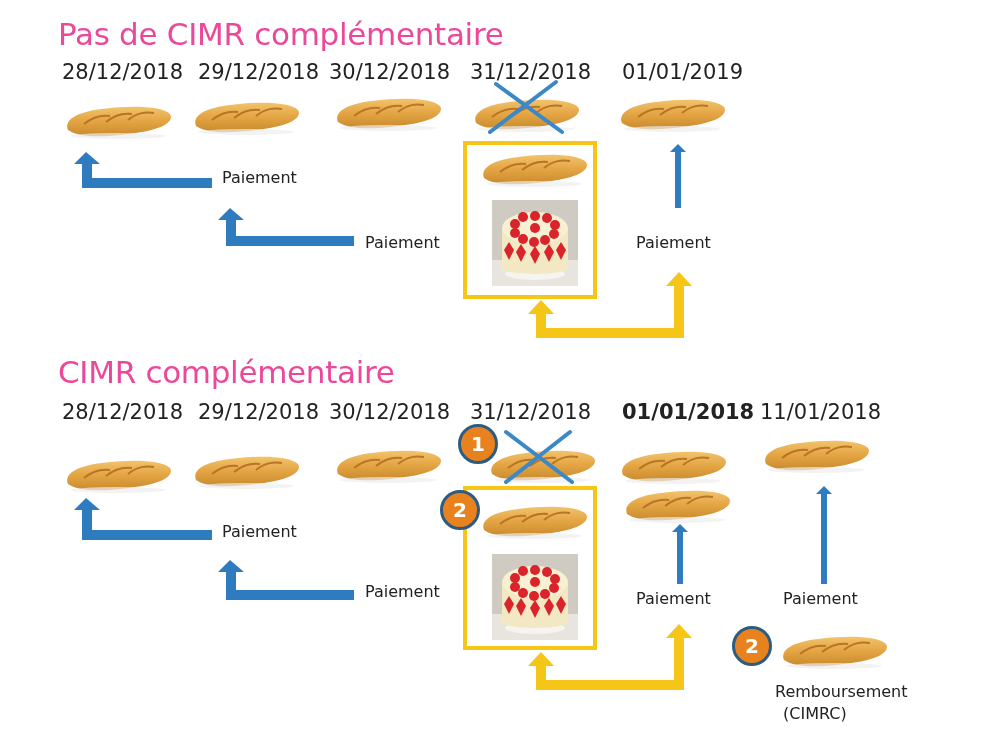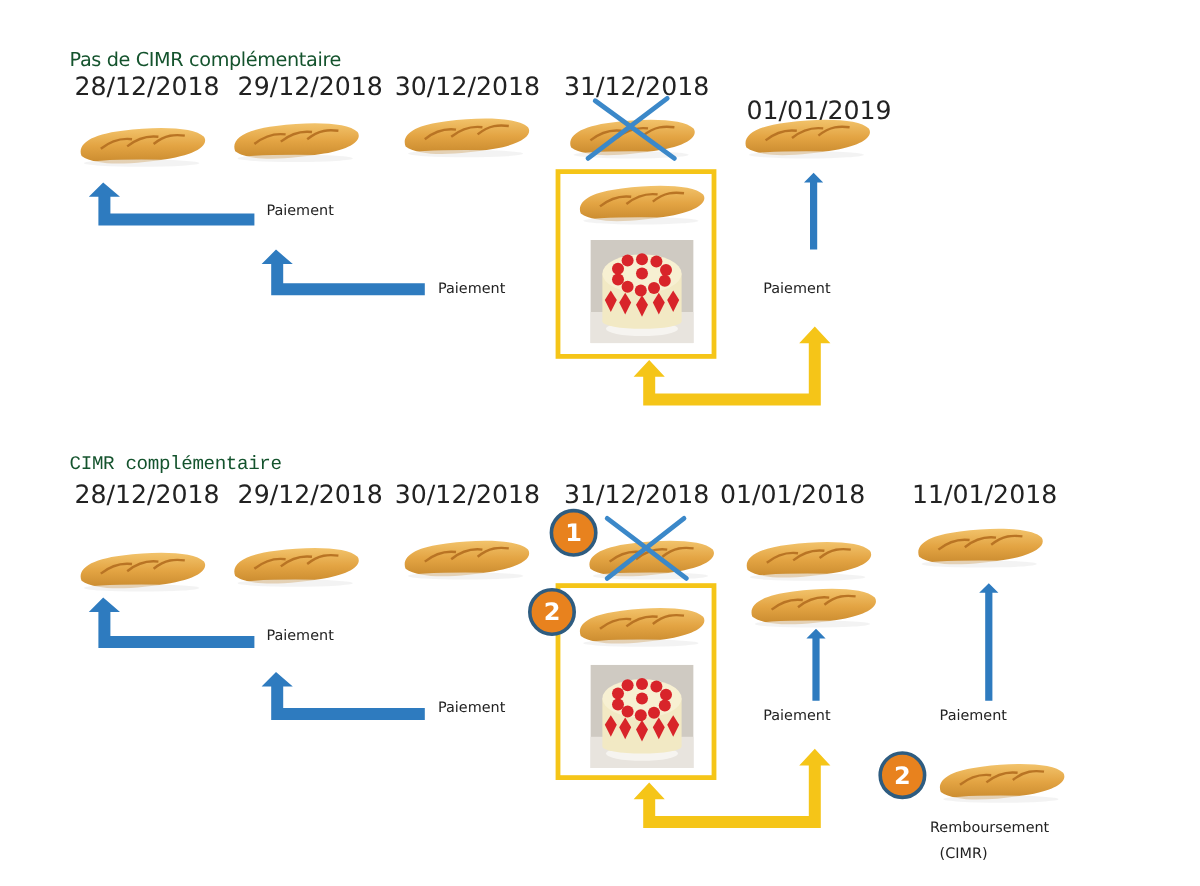--- a/index.html
+++ b/index.html
@@ -1,20 +1,20 @@
 <!DOCTYPE html>
 <html><head>
 <meta charset="utf-8">
 <style>
   html,body{margin:0;padding:0;background:#fff;}
   body{width:1000px;height:738px;position:relative;overflow:hidden;font-family:"DejaVu Sans","Liberation Sans",sans-serif;color:#222;}
   .abs{position:absolute;}
-  .title{font-size:16px;font-weight:500;color:#14532d;letter-spacing:-0.3px;margin-top:24px;}
+  .title{font-size:31px;font-weight:500;color:#ec4899;letter-spacing:-0.3px;}
   .date{font-size:21px;color:#222;}
-  .label{font-size:12px;color:#222;}
+  .label{font-size:16px;color:#222;}
   .bread{position:absolute;width:112px;height:38px;}
   .cake{position:absolute;width:86px;height:86px;}
   .badge{position:absolute;width:36px;height:36px;border-radius:50%;background:#e8821e;border:3px solid #2e5c80;color:#fff;font-size:20px;font-weight:bold;display:flex;align-items:center;justify-content:center;box-sizing:border-box;width:40px;height:40px;}
   svg.overlay{position:absolute;left:0;top:0;}
 </style>
 </head>
 <body>
 
 <svg width="0" height="0" style="position:absolute">
   <defs>
@@ -57,21 +57,21 @@
       </g>
     </symbol>
   </defs>
 </svg>
 
 <div class="abs title" style="left:58px;top:16px;">Pas de CIMR complémentaire</div>
 <div class="abs date" style="left:62px;top:60px;">28/12/2018</div>
 <div class="abs date" style="left:198px;top:60px;">29/12/2018</div>
 <div class="abs date" style="left:329px;top:60px;">30/12/2018</div>
 <div class="abs date" style="left:470px;top:60px;">31/12/2018</div>
-<div class="abs date" style="left:622px;top:60px;margin-top:20px;">01/01/2019</div>
+<div class="abs date" style="left:622px;top:60px;">01/01/2019</div>
 
 <svg class="bread" style="left:62px;top:102px;">
     <use href="#bread"></use>
   </svg>
 <svg class="bread" style="left:190px;top:98px;">
     <use href="#bread"></use>
   </svg>
 <svg class="bread" style="left:332px;top:94px;">
     <use href="#bread"></use>
   </svg>
@@ -85,26 +85,26 @@
     <use href="#bread"></use>
   </svg>
 <svg class="cake" style="left:492px;top:200px;">
     <use href="#cake"></use>
   </svg>
 
 <div class="abs label" style="left:222px;top:168px;">Paiement</div>
 <div class="abs label" style="left:365px;top:233px;">Paiement</div>
 <div class="abs label" style="left:636px;top:233px;">Paiement</div>
 
-<div class="abs title" style="left:58px;top:354px;font-family:Liberation Mono, monospace;">CIMR complémentaire</div>
+<div class="abs title" style="left:58px;top:354px;">CIMR complémentaire</div>
 <div class="abs date" style="left:62px;top:400px;">28/12/2018</div>
 <div class="abs date" style="left:198px;top:400px;">29/12/2018</div>
 <div class="abs date" style="left:329px;top:400px;">30/12/2018</div>
 <div class="abs date" style="left:470px;top:400px;">31/12/2018</div>
-<div class="abs date" style="left:600px;top:400px;">01/01/2018</div>
+<div class="abs date" style="left:622px;top:400px;font-weight:bold;">01/01/2018</div>
 <div class="abs date" style="left:760px;top:400px;">11/01/2018</div>
 
 <svg class="bread" style="left:62px;top:456px;">
     <use href="#bread"></use>
   </svg>
 <svg class="bread" style="left:190px;top:452px;">
     <use href="#bread"></use>
   </svg>
 <svg class="bread" style="left:332px;top:446px;">
     <use href="#bread"></use>
@@ -129,21 +129,21 @@
   </svg>
 <svg class="bread" style="left:778px;top:632px;">
     <use href="#bread"></use>
   </svg>
 
 <div class="abs label" style="left:222px;top:522px;">Paiement</div>
 <div class="abs label" style="left:365px;top:582px;">Paiement</div>
 <div class="abs label" style="left:636px;top:589px;">Paiement</div>
 <div class="abs label" style="left:783px;top:589px;">Paiement</div>
 <div class="abs label" style="left:775px;top:682px;">Remboursement</div>
-<div class="abs label" style="left:783px;top:704px;">(CIMR)</div>
+<div class="abs label" style="left:783px;top:704px;">(CIMRC)</div>
 
 <svg class="overlay" width="1000" height="738">
 
   <path d="M86 152 L74 164 L82 164 L82 188 L212 188 L212 178 L92 178 L92 164 L100 164 Z" fill="#2e7bbf"></path>
   <path d="M230 208 L218 220 L226 220 L226 246 L354 246 L354 236 L236 236 L236 220 L244 220 Z" fill="#2e7bbf"></path>
   <path d="M678 144 L670 152 L675 152 L675 208 L681 208 L681 152 L686 152 Z" fill="#2e7bbf"></path>
 
   <g stroke="#3b88c9" stroke-width="4" stroke-linecap="round">
     <line x1="496" y1="84" x2="562" y2="132"></line>
     <line x1="556" y1="82" x2="490" y2="132"></line>

